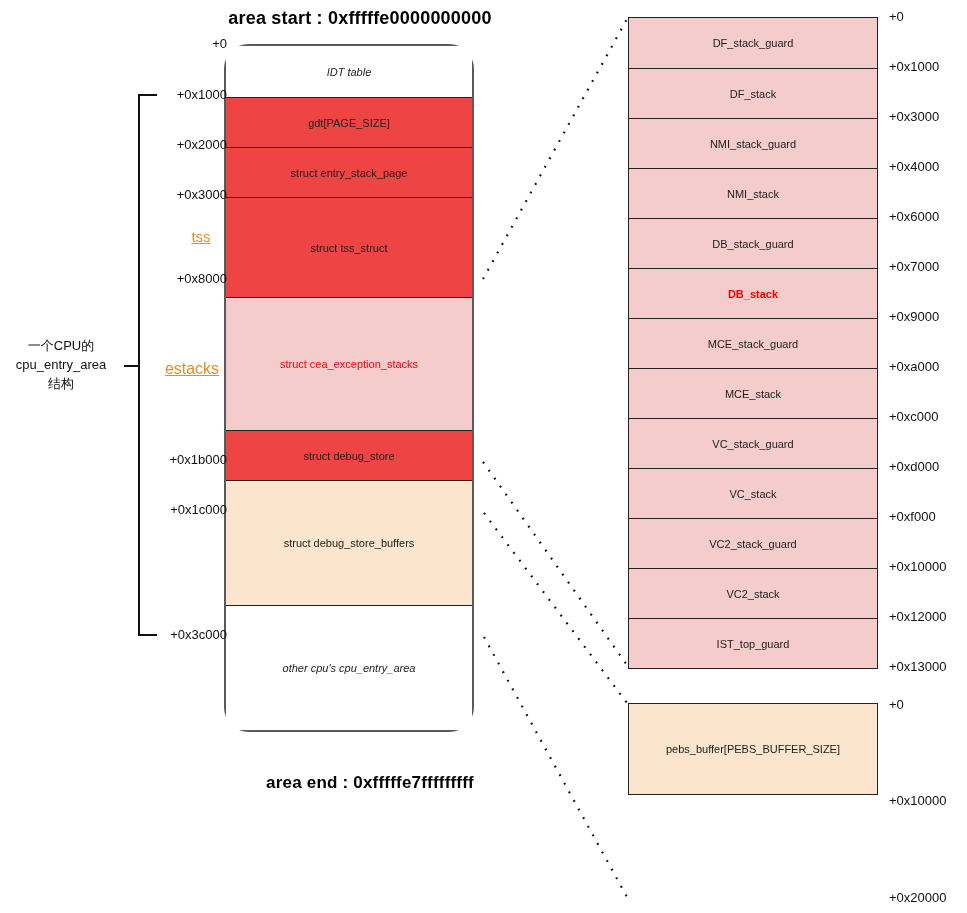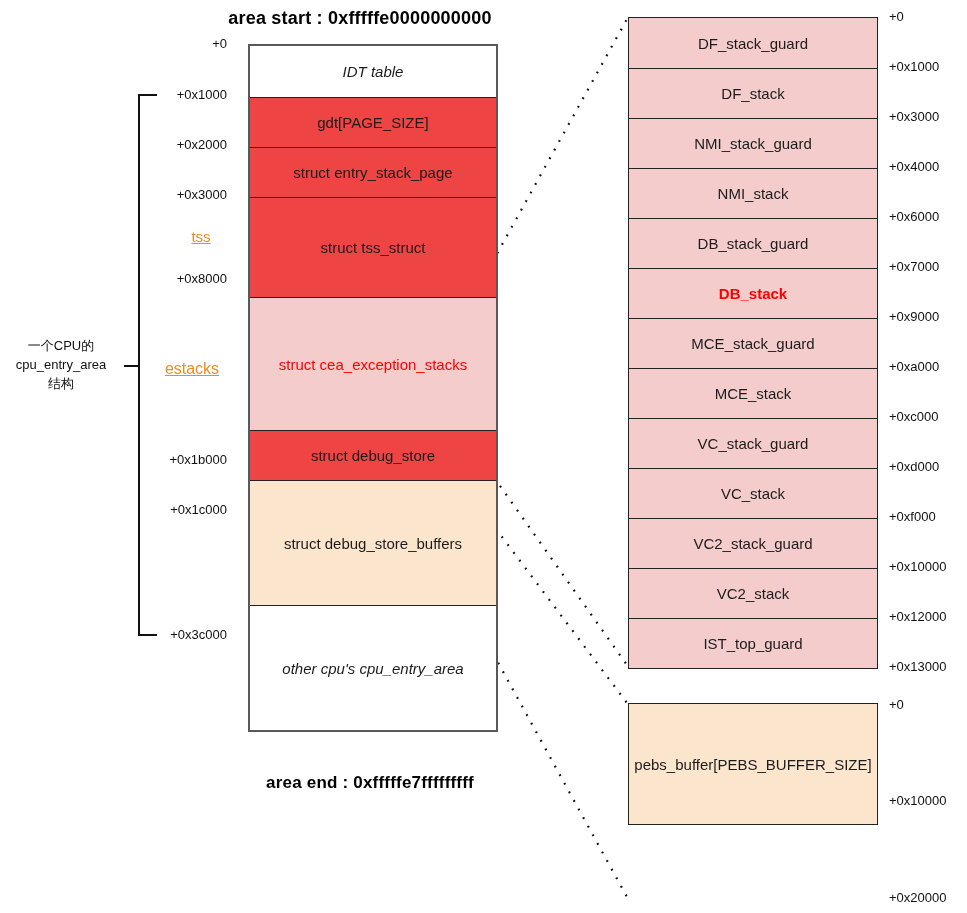--- a/index.html
+++ b/index.html
@@ -31,21 +31,21 @@
     width: 250px;
     border: 2px solid #595959;
     display: flex;
     flex-direction: column;
   }
   .mem-column.thin-border { border: 1.5px solid #222222; }
   .mem-row {
     display: flex;
     align-items: center;
     justify-content: center;
-    font-size: 15px;
+    font-size: 11px;
     color: #1c1c1c;
     border-top: 1.5px solid #222222;
     text-align: center;
   }
   .mem-row:first-child { border-top: none; }
   .row-white  { background: #ffffff; }
   .row-blue   { background: #ef4444; }
   .row-pink   { background: #f4cccc; }
   .row-orange { background: #fce5cd; }
   .txt-italic { font-style: italic; }
@@ -116,21 +116,21 @@
 
   <div class="side-note">
     <div>一个CPU的</div>
     <div>cpu_entry_area</div>
     <div>结构</div>
   </div>
 
   <div class="pointer-label" id="tss-label">tss</div>
   <div class="pointer-label" id="estacks-label">estacks</div>
 
-  <div class="mem-column" style="left:248px; top:44px;">
+  <div class="mem-column" style="left:224px; top:44px;border-radius:25px;">
     <div class="mem-row row-white txt-italic" style="height:51px;">IDT table</div>
     <div class="mem-row row-blue" style="height:50px;">gdt[PAGE_SIZE]</div>
     <div class="mem-row row-blue" style="height:50px;">struct entry_stack_page</div>
     <div class="mem-row row-blue" style="height:100px;">struct tss_struct</div>
     <div class="mem-row row-pink txt-red" style="height:133px;">struct cea_exception_stacks</div>
     <div class="mem-row row-blue" style="height:50px;">struct debug_store</div>
     <div class="mem-row row-orange" style="height:125px;">struct debug_store_buffers</div>
     <div class="mem-row row-white txt-italic" style="height:125px;">other cpu's cpu_entry_area</div>
   </div>
 
@@ -168,20 +168,20 @@
   <div class="offset offset-right" style="top:308px;">+0x9000</div>
   <div class="offset offset-right" style="top:358px;">+0xa000</div>
   <div class="offset offset-right" style="top:408px;">+0xc000</div>
   <div class="offset offset-right" style="top:458px;">+0xd000</div>
   <div class="offset offset-right" style="top:508px;">+0xf000</div>
   <div class="offset offset-right" style="top:558px;">+0x10000</div>
   <div class="offset offset-right" style="top:608px;">+0x12000</div>
   <div class="offset offset-right" style="top:658px;">+0x13000</div>
 
   <div class="mem-column thin-border" style="left:628px; top:703px;">
-    <div class="mem-row row-orange" style="height:120px;">pebs_buffer[PEBS_BUFFER_SIZE]</div>
+    <div class="mem-row row-orange" style="height:90px;">pebs_buffer[PEBS_BUFFER_SIZE]</div>
   </div>
 
   <div class="offset offset-right-orange" style="top:696px;">+0</div>
   <div class="offset offset-right-orange" style="top:792px;">+0x10000</div>
   <div class="offset offset-right-orange" style="top:889px;">+0x20000</div>
 
 </div>
 
 </body></html>

